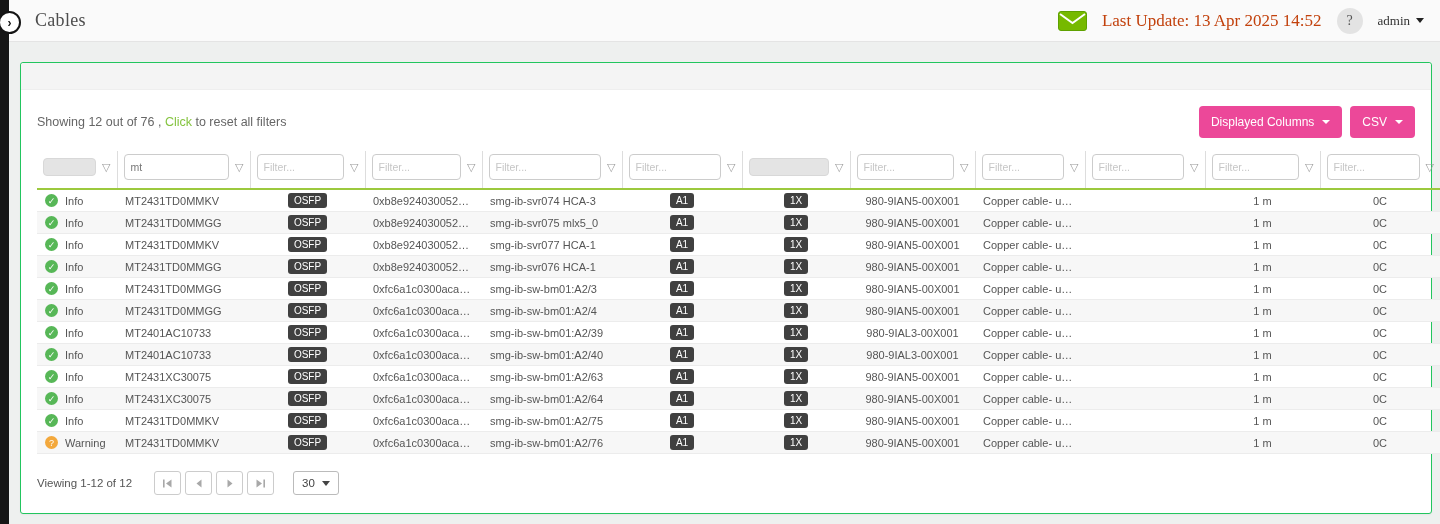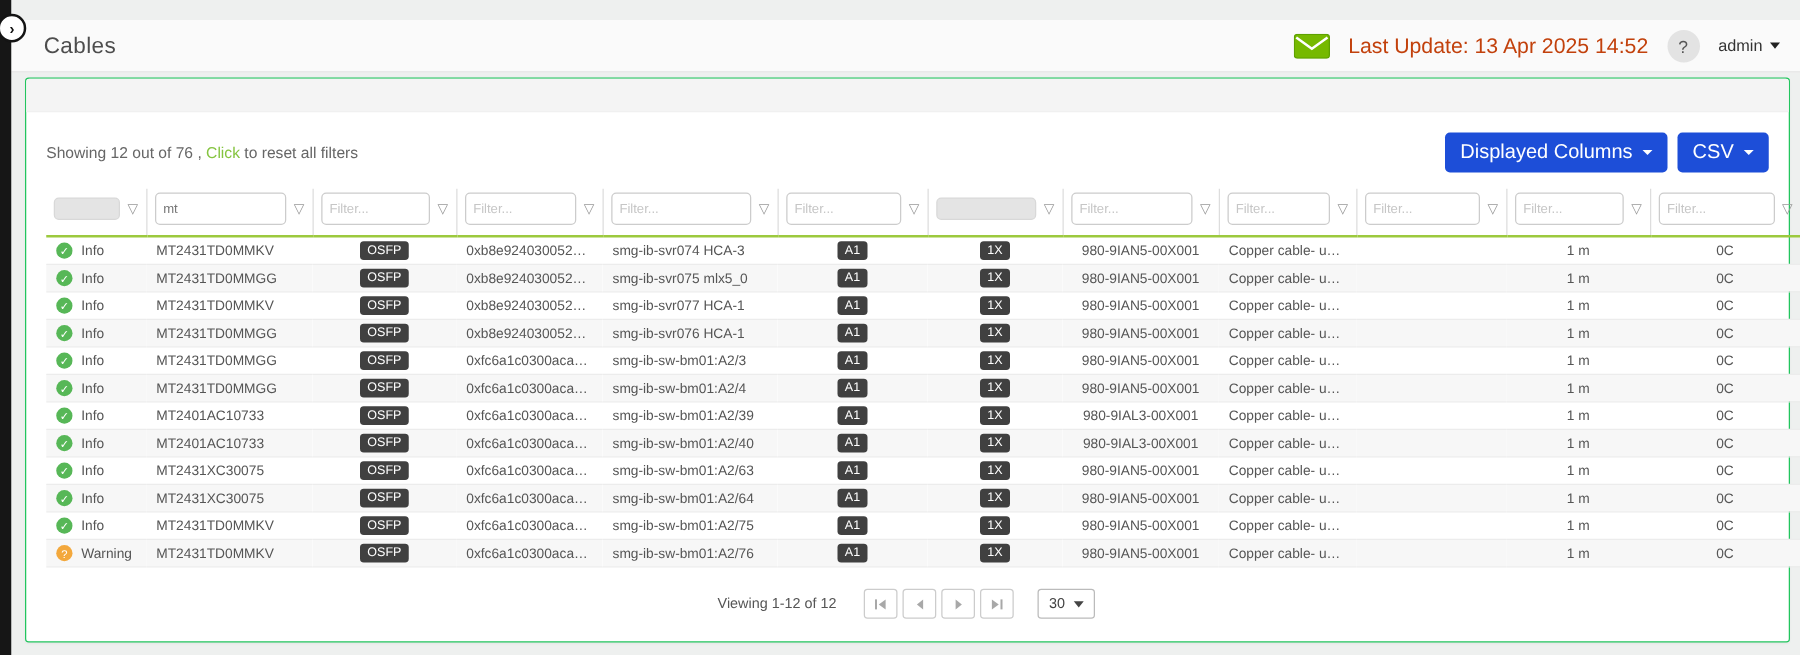--- a/index.html
+++ b/index.html
@@ -13,23 +13,23 @@
   }
   
   .rail { position:absolute; left:0; top:0; width:9px; height:524px; background:#161616; z-index:2; }
   .expand-btn{
     position:absolute; left:-2px; top:11px; width:23px; height:23px; border-radius:50%;
     background:#fff; border:2px solid #141414; z-index:3; display:flex; align-items:center;
     justify-content:center; font-size:12px; font-weight:bold; color:#111; cursor:pointer;
   }
   
   .topbar{
-    position:absolute; left:9px; top:16px; right:0; height:42px; background:#fafafa;
+    position:absolute; left:9px; top:0; right:0; height:42px; background:#fafafa;
     border-bottom:1px solid #e4e4e4; display:flex; align-items:center;
-    padding:0 16px 0 26px; z-index:1;
+    padding:0 16px 0 26px; z-index:1;font-family:Liberation Serif, serif;
   }
   .page-title{ font-size:18px; color:#4d4d4d; letter-spacing:.3px; }
   .topbar-right{ margin-left:auto; display:flex; align-items:center; gap:15px; }
   .mail-icon{ display:flex; cursor:pointer; }
   .tz-select{
     border:1px solid #b5b5b5; border-radius:4px; height:28px; background:#fff;
     display:flex; align-items:center; gap:20px; padding:0 10px 0 14px;
     font-size:11.5px; color:#555; cursor:pointer;
   }
   .caret-dark{ width:0; height:0; border-left:4px solid transparent; border-right:4px solid transparent; border-top:5px solid #444; }
@@ -48,21 +48,21 @@
     box-shadow:0 1px 2px rgba(0,0,0,.04);
   }
   .card-strip{ height:27px; background:#f4f4f4; border-radius:3px 3px 0 0; border-bottom:1px solid #eee; }
   .card-body{ padding:16px 16px 0 16px; }
 
   .toolbar-row{ display:flex; align-items:center; }
   .showing-text{ font-size:12.5px; color:#666; }
   .link-green{ color:#85c440; cursor:pointer; }
   .toolbar-buttons{ margin-left:auto; display:flex; gap:8px; }
   .btn-green{
-    background:#1d4ed8; border:none; color:#fff; font-size:16px; border-radius:4px;
+    background:#ec4899; border:none; color:#fff; font-size:12px; border-radius:4px;
     height:27px; padding:16px 12px; display:inline-flex; align-items:center; gap:8px;
     cursor:pointer; font-family:inherit;
   }
   .caret-white{ width:0; height:0; border-left:4px solid transparent; border-right:4px solid transparent; border-top:4px solid #fff; }
 
   
   table{ width:100%; border-collapse:collapse; table-layout:fixed; margin-top:13px; }
   thead th{
     font-weight:normal; font-size:11.5px; color:#4a4a4a; padding:6px 4px 7px;
     text-align:center; white-space:nowrap; overflow:hidden; border-right:1px solid #ddd;
@@ -93,21 +93,21 @@
   }
   .sev{ display:flex; align-items:center; gap:7px; }
   .sev-icon{
     width:13px; height:13px; border-radius:50%; color:#fff; font-size:9px;
     display:flex; align-items:center; justify-content:center; flex:none;
   }
   .sev-icon.info{ background:#57b757; }
   .sev-icon.warning{ background:#f3a83c; }
 
   
-  .pagination{ display:flex; align-items:center; justify-content:center; gap:19px; margin-top:17px; padding-right:2px; }
+  .pagination{ display:flex; align-items:center; justify-content:flex-start; gap:19px; margin-top:17px; padding-right:2px; }
   .viewing-text{ font-size:11.5px; color:#555; margin-right:3px; }
   .pg-group{ display:flex; gap:4px; }
   .pg-btn{
     width:27px; height:24px; border:1px solid #ccc; border-radius:3px; background:#fff;
     display:flex; align-items:center; justify-content:center; cursor:pointer;
   }
   .size-select{
     border:1px solid #bbb; border-radius:3px; height:24px; padding:0 8px; background:#fff;
     display:flex; align-items:center; gap:7px; font-size:11.5px; color:#444; cursor:pointer;
   }

